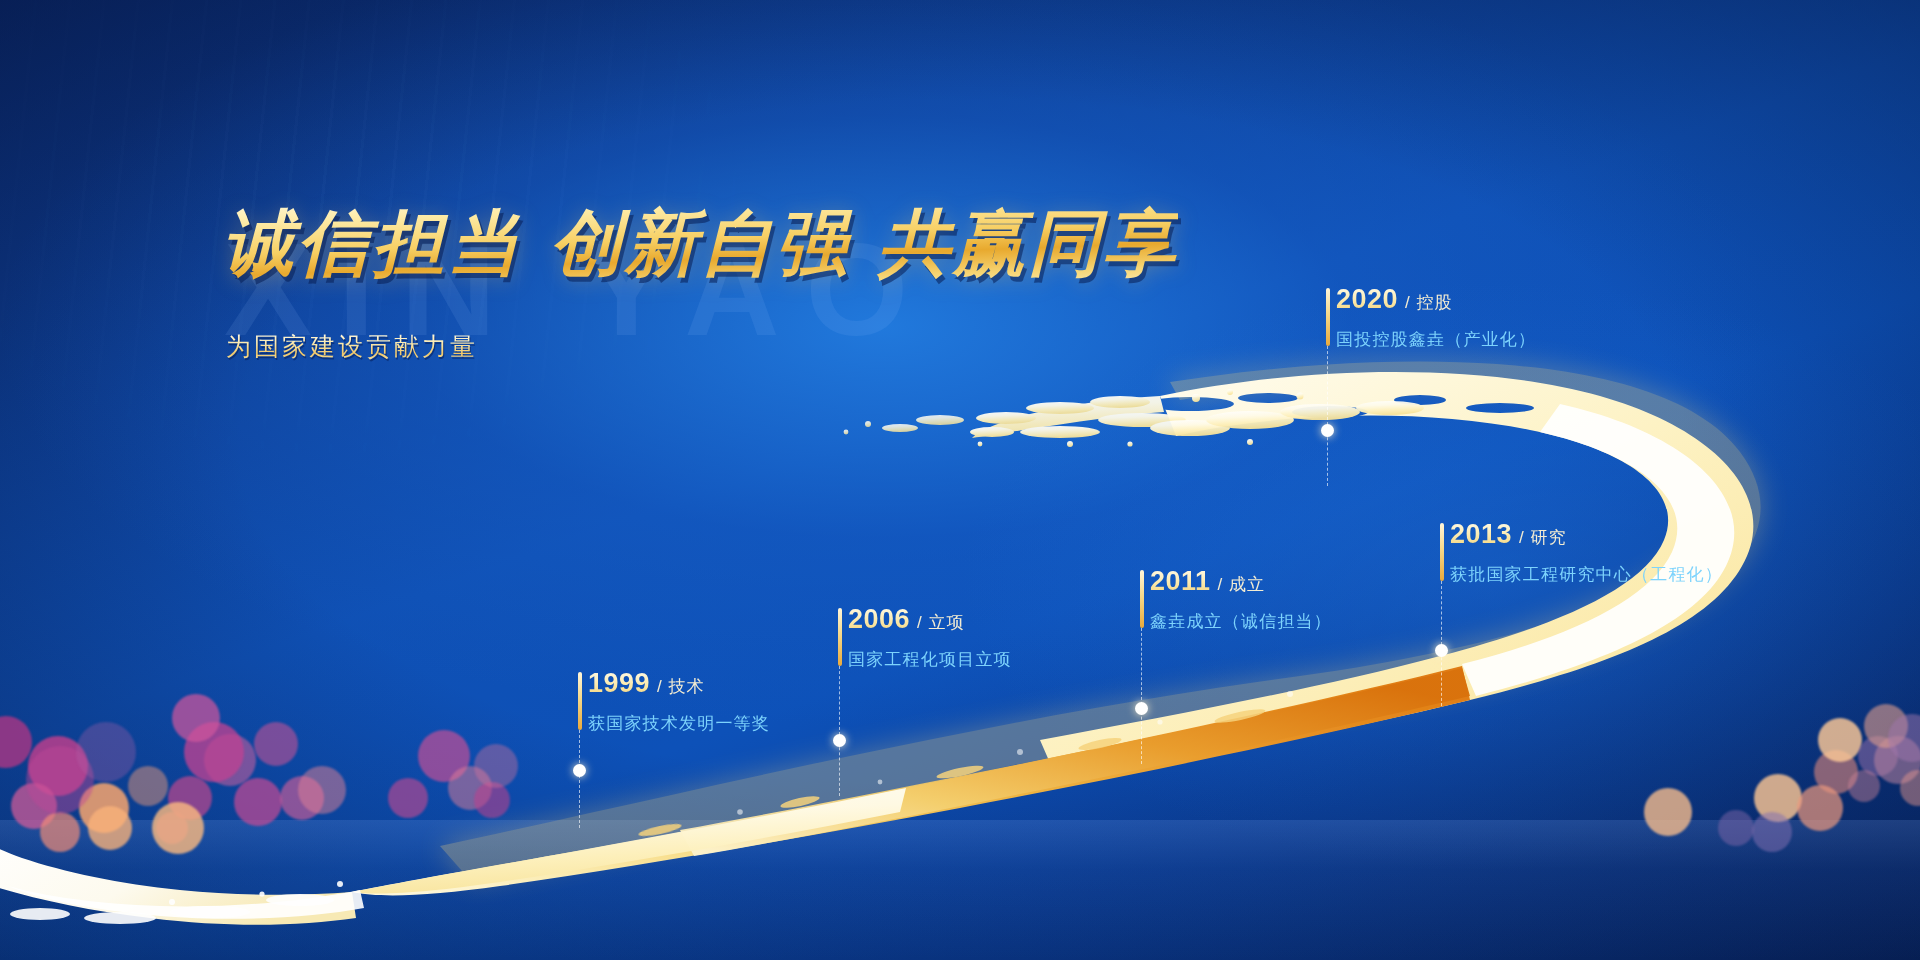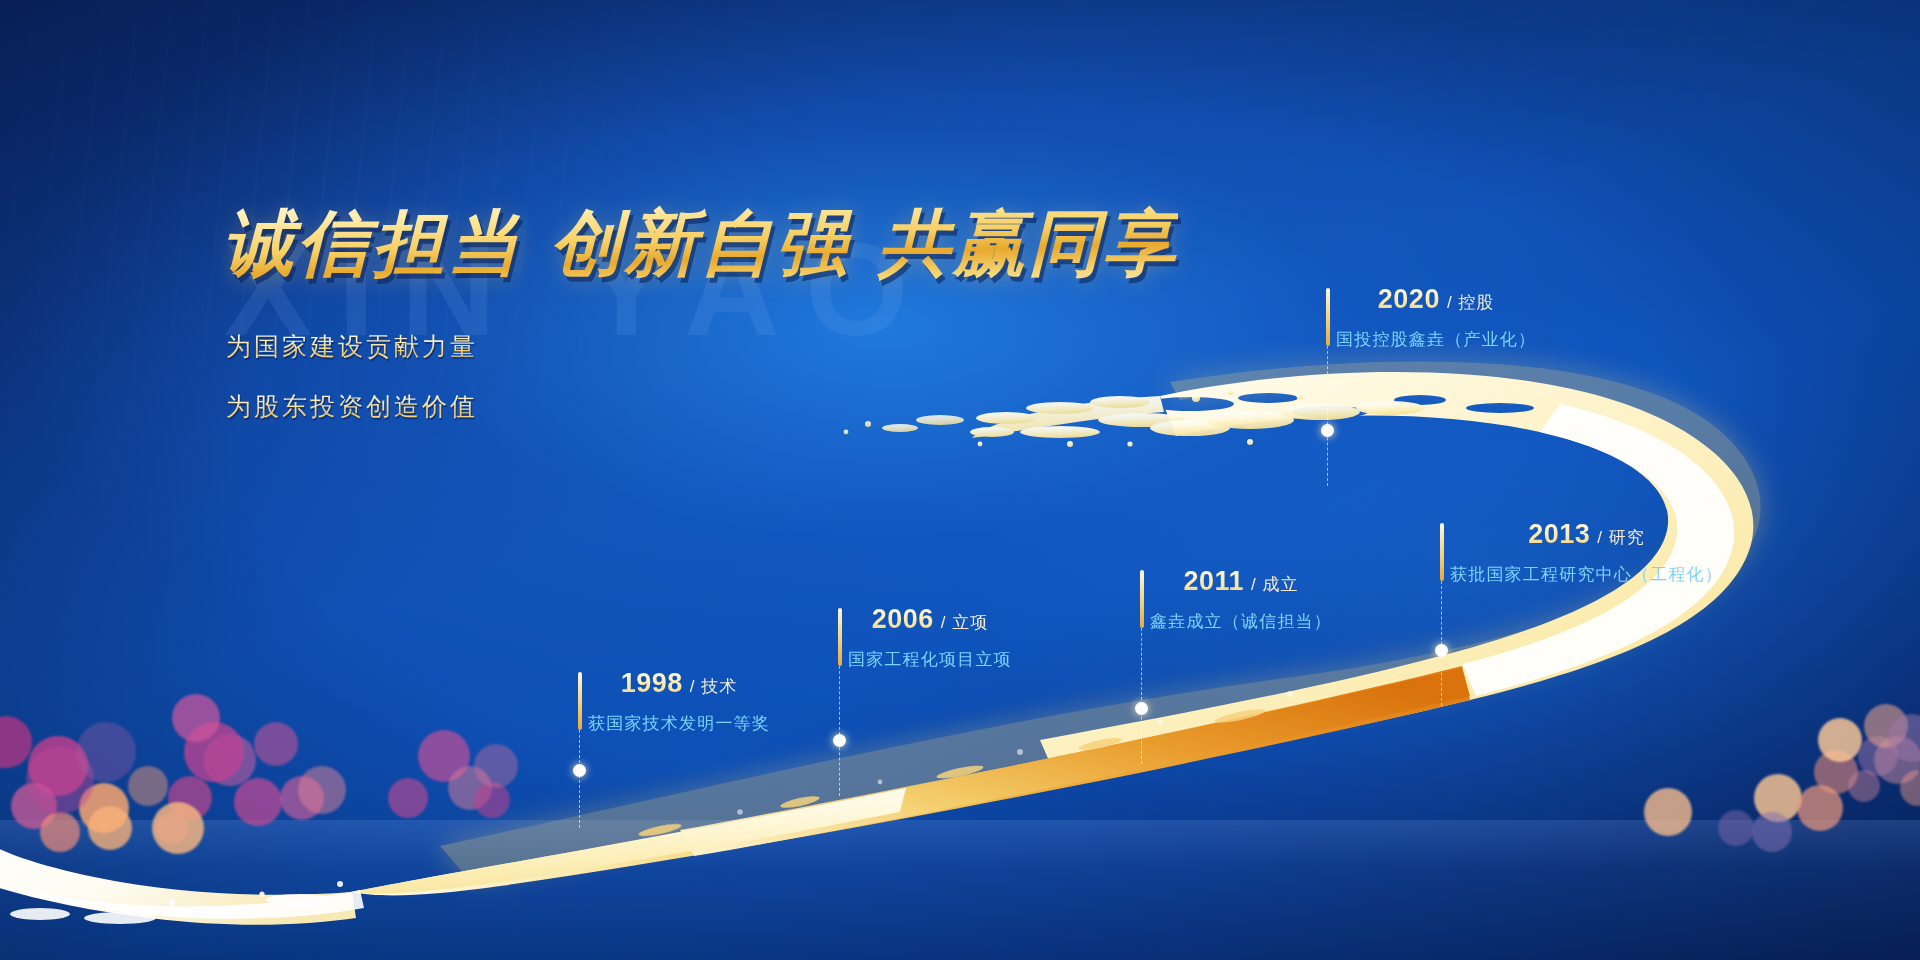--- a/index.html
+++ b/index.html
@@ -1,18 +1,18 @@
 <!DOCTYPE html>
 <html><head>
 <meta charset="utf-8">
 <style>
   html,body{margin:0;padding:0;background:#0a2f7a;}
   body{width:1920px;height:960px;overflow:hidden;font-family:"Liberation Sans","DejaVu Sans",sans-serif;}
 
-  #stage{position:relative;width:1920px;height:960px;overflow:hidden;text-align:center;}
+  #stage{position:relative;width:1920px;height:960px;overflow:hidden;}
 
   
   .bg-base{position:absolute;inset:0;
     background:linear-gradient(160deg,#0b2a6e 0%,#0d3786 18%,#0f50b4 45%,#0d51b8 60%,#0b3f99 78%,#0a2d72 100%);}
   .bg-glow{position:absolute;inset:0;
     background:radial-gradient(ellipse 64% 58% at 46% 34%, rgba(36,129,229,.85) 0%, rgba(22,94,201,.45) 38%, rgba(10,48,126,0) 72%);}
   .bg-glow2{position:absolute;inset:0;
     background:radial-gradient(ellipse 40% 44% at 78% 60%, rgba(30,110,215,.40) 0%, rgba(10,48,126,0) 70%);}
   .bg-vig{position:absolute;inset:0;
     background:radial-gradient(ellipse 78% 74% at 50% 46%, rgba(0,0,0,0) 48%, rgba(3,17,54,.55) 100%);}
@@ -244,28 +244,27 @@
       <ellipse cx="900" cy="428" rx="18" ry="4"></ellipse>
       <circle cx="868" cy="424" r="3"></circle>
       <circle cx="846" cy="432" r="2.4"></circle>
     </g>
   </svg>
 
   <div class="headline">诚信担当 创新自强 共赢同享</div>
 
   <div class="slogans">
     <div class="slogan">为国家建设贡献力量</div>
-    <div class="slogan">为股东投资创造价值</div>
   </div>
 
   <div id="timeline-root">
       <div class="tl-item" style="left: 578px; top: 672px;">
         <div class="tl-bar"></div>
         <div class="tl-txt">
-          <div><span class="tl-year">1998</span><span class="tl-cat">/ 技术</span></div>
+          <div><span class="tl-year">1999</span><span class="tl-cat">/ 技术</span></div>
           <div class="tl-desc">获国家技术发明一等奖</div>
         </div>
       </div>
       <div class="tl-dash" style="left: 579px; top: 730px; height: 98px; position: absolute;"></div>
       <div class="tl-dot" style="left: 573px; top: 764px;"></div>
       <div class="tl-item" style="left: 838px; top: 608px;">
         <div class="tl-bar"></div>
         <div class="tl-txt">
           <div><span class="tl-year">2006</span><span class="tl-cat">/ 立项</span></div>
           <div class="tl-desc">国家工程化项目立项</div>

